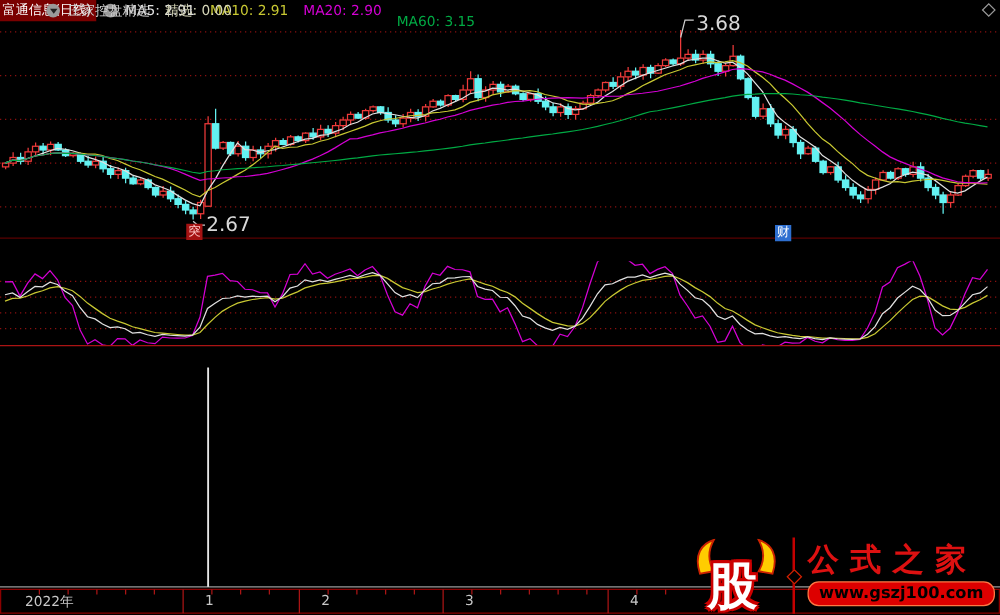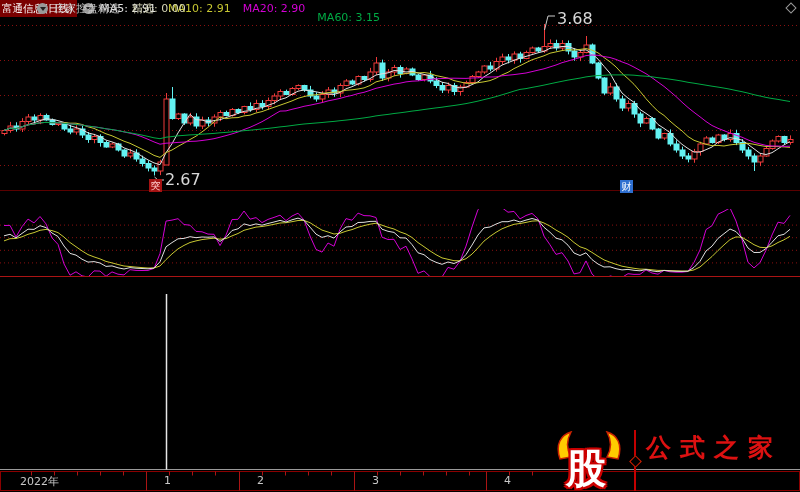--- a/index.html
+++ b/index.html
@@ -424,15 +424,16 @@
         <path d="M66,28 C71,13 65,4 55,1 C60,10 59,19 55,26 Z" fill="#ffcc00" stroke="#cc2200" stroke-width="1.5"></path>
       </svg>
       <span class="logo-gu">股</span>
     </div>
     <div class="logo-sep">
       <i class="vline"></i>
         <i class="logo-diamond"></i>
     </div>
     <div class="logo-right">
       <div class="logo-name" style="color: rgb(221, 17, 17);">公式之家</div>
+      <div class="logo-url" style="background: rgb(221, 0, 0);">www.gszj100.com</div>
     </div>
   </div>
 </div>
 
 </body></html>

